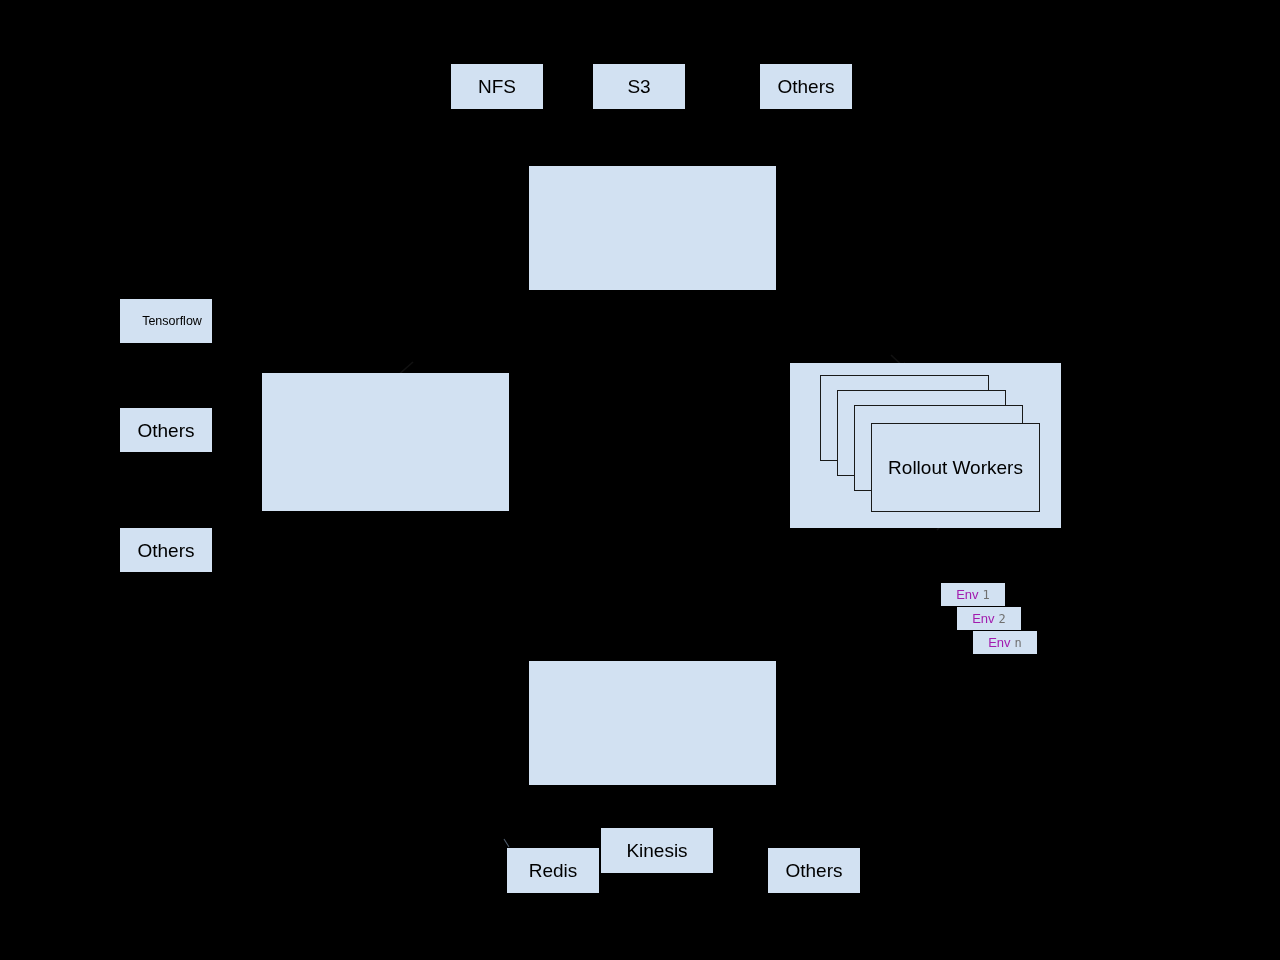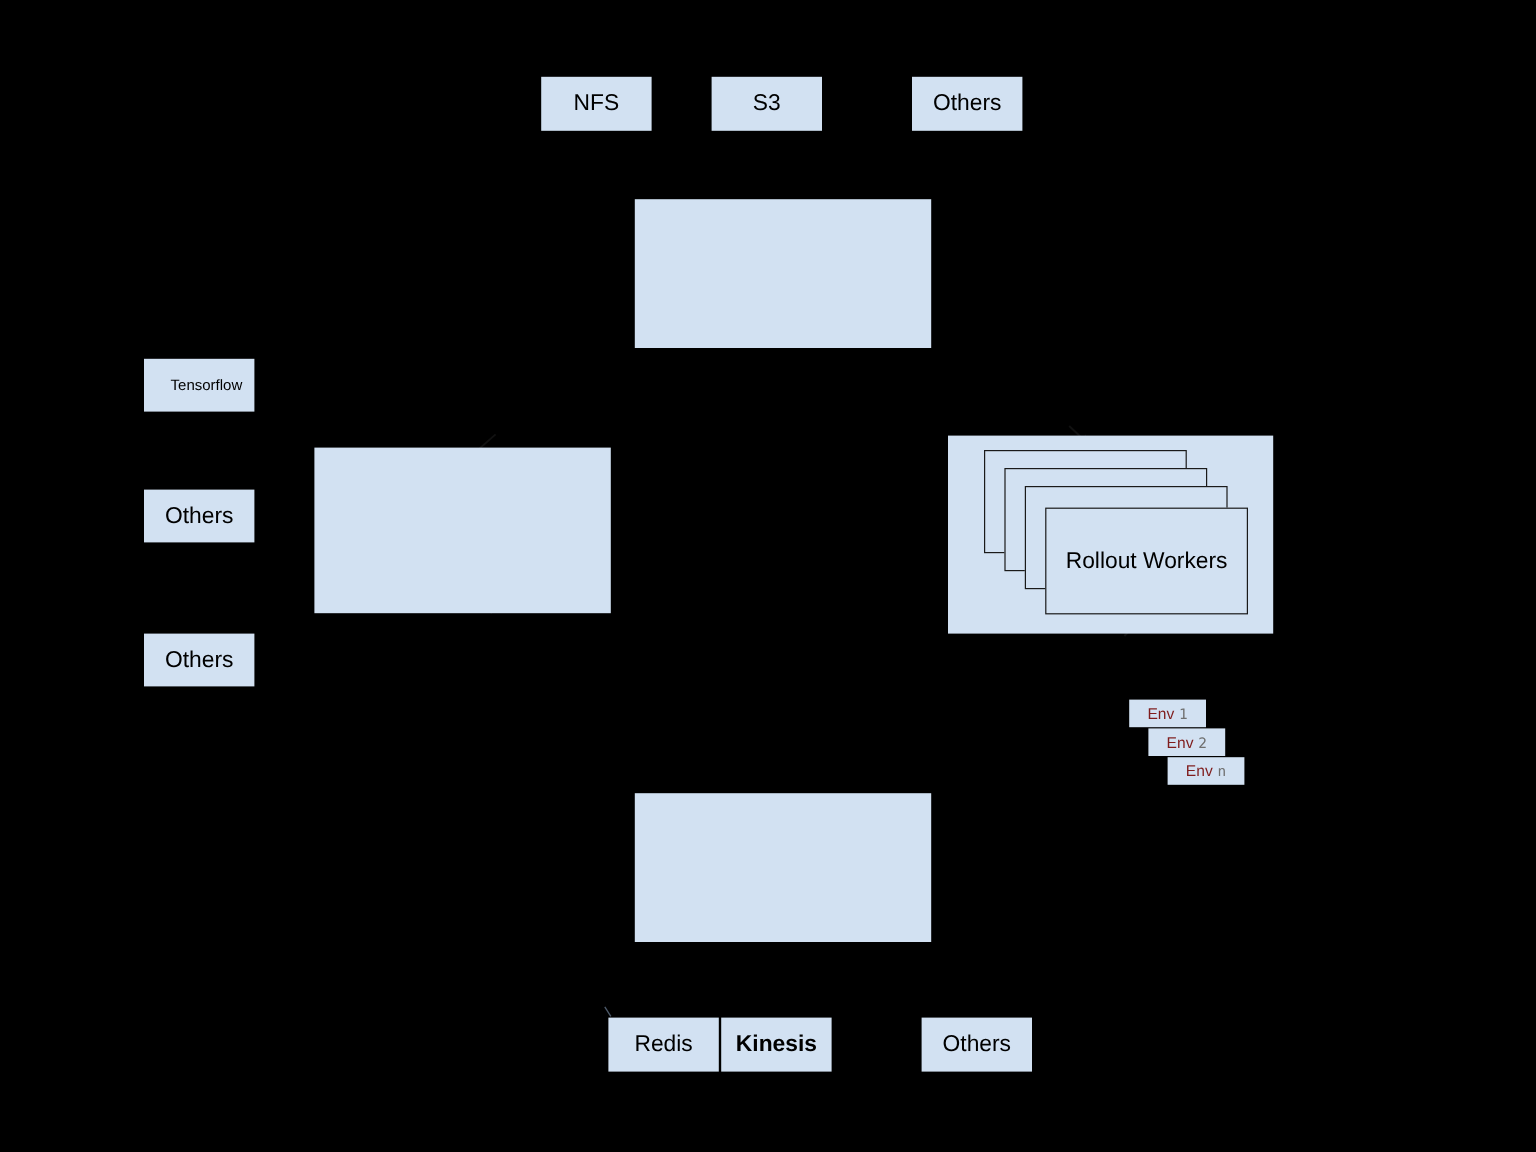--- a/index.html
+++ b/index.html
@@ -70,21 +70,21 @@
     box-sizing: border-box;
     background: #d2e1f2;
     display: flex;
     align-items: center;
     justify-content: center;
     gap: 4px;
     font-size: 13px;
     color: #000000;
     white-space: nowrap;
   }
-  .env-tag .env-word { color: #7f1d1d; }
+  .env-tag .env-word { color: #a21caf; }
   .env-tag .env-num {
     color: #707070;
     font-family: "DejaVu Sans Mono", monospace;
     font-size: 12px;
   }
 
   
   .overlay {
     position: absolute;
     left: 0; top: 0;
@@ -198,16 +198,16 @@
     <span class="env-num">2</span>
   </div>
   <div class="env-tag" style="left:973px;top:631px;width:64px;height:23px;">
     <span class="env-word">Env</span>
     <span class="env-num">n</span>
   </div>
 
   <div class="panel" style="left:529px;top:661px;width:247px;height:124px;"></div>
 
   <div class="node plain-box" style="left:459px;top:848px;width:92px;height:45px;margin-left:48px;">Redis</div>
-  <div class="node plain-box" style="left:601px;top:848px;width:92px;height:45px;font-weight:bold;">Kinesis</div>
+  <div class="node plain-box" style="left:601px;top:828px;width:112px;height:45px;">Kinesis</div>
   <div class="node plain-box" style="left:768px;top:848px;width:92px;height:45px;">Others</div>
 
 </div>
 
 </body></html>

